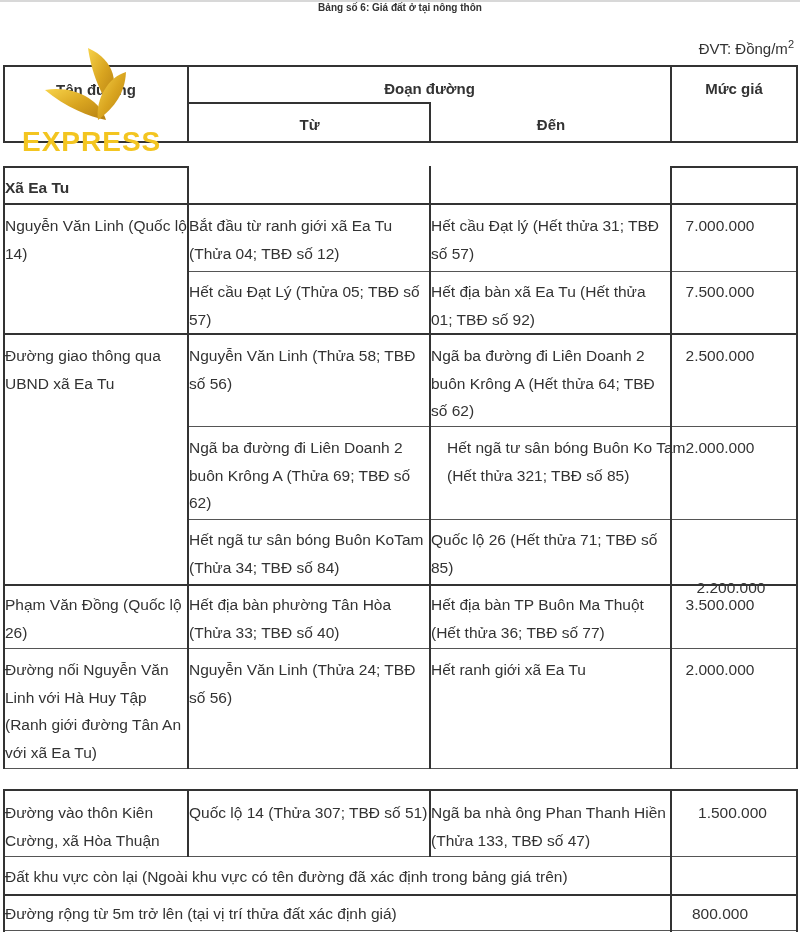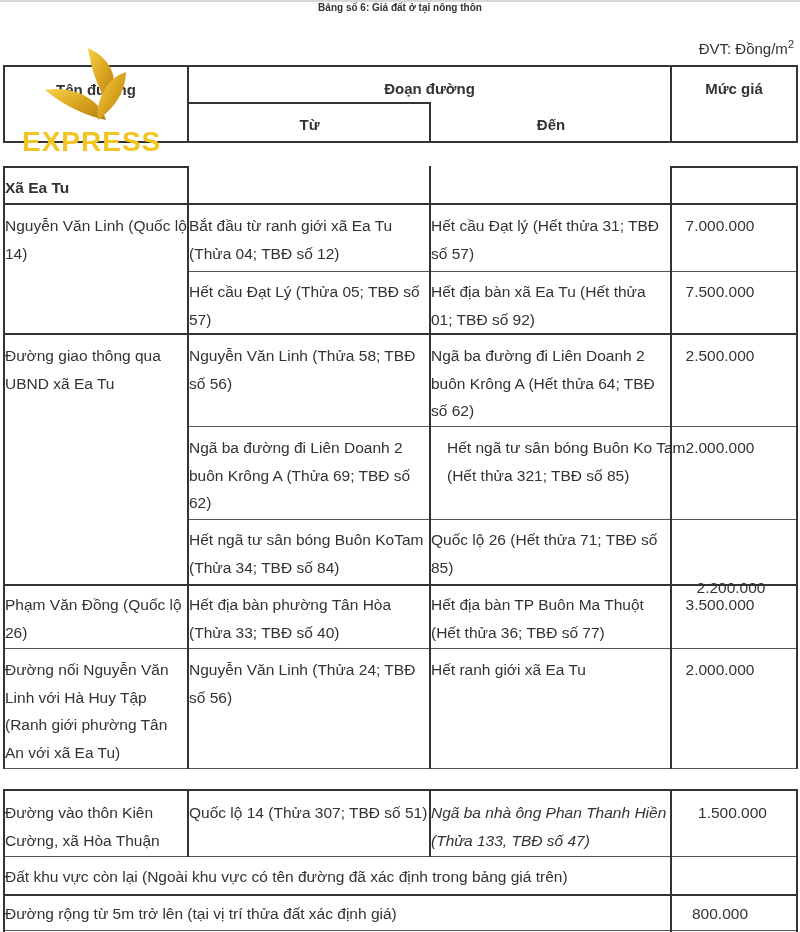--- a/index.html
+++ b/index.html
@@ -112,30 +112,30 @@
 </div>
 
 <div>
   <div class="cell" style="left:3px;top:591px;width:186px;">Phạm Văn Đồng (Quốc lộ 26)</div>
   <div class="cell" style="left:187px;top:591px;width:242px;">Hết địa bàn phường Tân Hòa (Thửa 33; TBĐ số 40)</div>
   <div class="cell" style="left:429px;top:591px;width:242px;">Hết địa bàn TP Buôn Ma Thuột (Hết thửa 36; TBĐ số 77)</div>
   <div class="cell price" style="left:672px;top:591px;width:124px;">3.500.000</div>
 </div>
 
 <div>
-  <div class="cell" style="left:3px;top:656px;width:186px;">Đường nối Nguyễn Văn Linh với Hà Huy Tập (Ranh giới phường Tân An với xã Ea Tu)</div>
+  <div class="cell" style="left:3px;top:656px;width:186px;">Đường nối Nguyễn Văn Linh với Hà Huy Tập (Ranh giới đường Tân An với xã Ea Tu)</div>
   <div class="cell" style="left:187px;top:656px;width:242px;">Nguyễn Văn Linh (Thửa 24; TBĐ số 56)</div>
   <div class="cell" style="left:429px;top:656px;width:241px;">Hết ranh giới xã Ea Tu</div>
   <div class="cell price" style="left:672px;top:656px;width:124px;">2.000.000</div>
 </div>
 
 <div>
   <div class="cell" style="left:3px;top:799px;width:184px;">Đường vào thôn Kiên Cường, xã Hòa Thuận</div>
   <div class="cell" style="left:187px;top:799px;width:244px;">Quốc lộ 14 (Thửa 307; TBĐ số 51)</div>
-  <div class="cell" style="left:429px;top:799px;width:241px;font-style:italic;">Ngã ba nhà ông Phan Thanh Hiền (Thửa 133, TBĐ số 47)</div>
+  <div class="cell" style="left:429px;top:799px;width:241px;">Ngã ba nhà ông Phan Thanh Hiền (Thửa 133, TBĐ số 47)</div>
   <div class="cell price" style="left:672px;top:799px;width:149px;">1.500.000</div>
 </div>
 
 <div class="cell" style="left:3px;top:863px;width:667px;">Đất khu vực còn lại (Ngoài khu vực có tên đường đã xác định trong bảng giá trên)</div>
 <div>
   <div class="cell" style="left:3px;top:900px;width:667px;">Đường rộng từ 5m trở lên (tại vị trí thửa đất xác định giá)</div>
   <div class="cell price" style="left:672px;top:900px;width:124px;">800.000</div>
 </div>
 
 <svg class="logo" viewBox="0 0 150 110">

